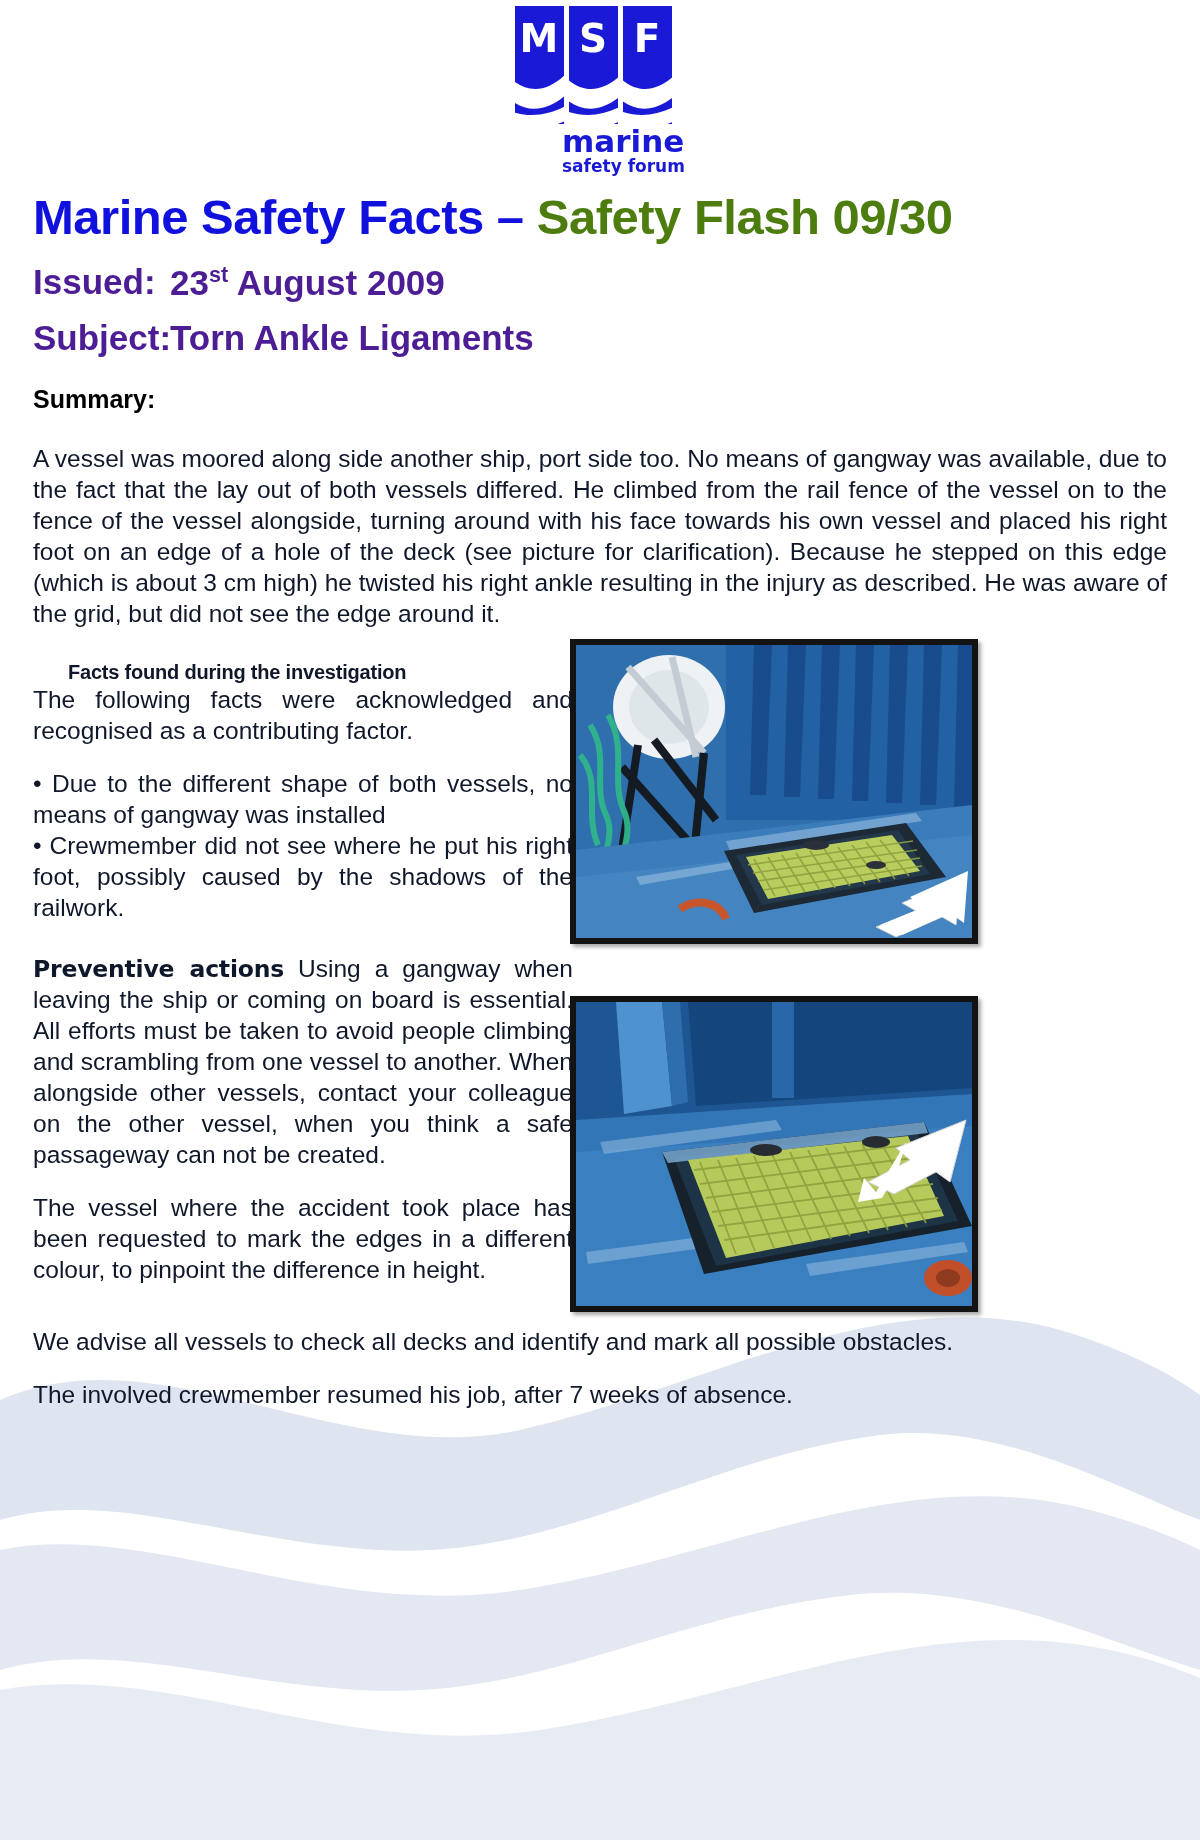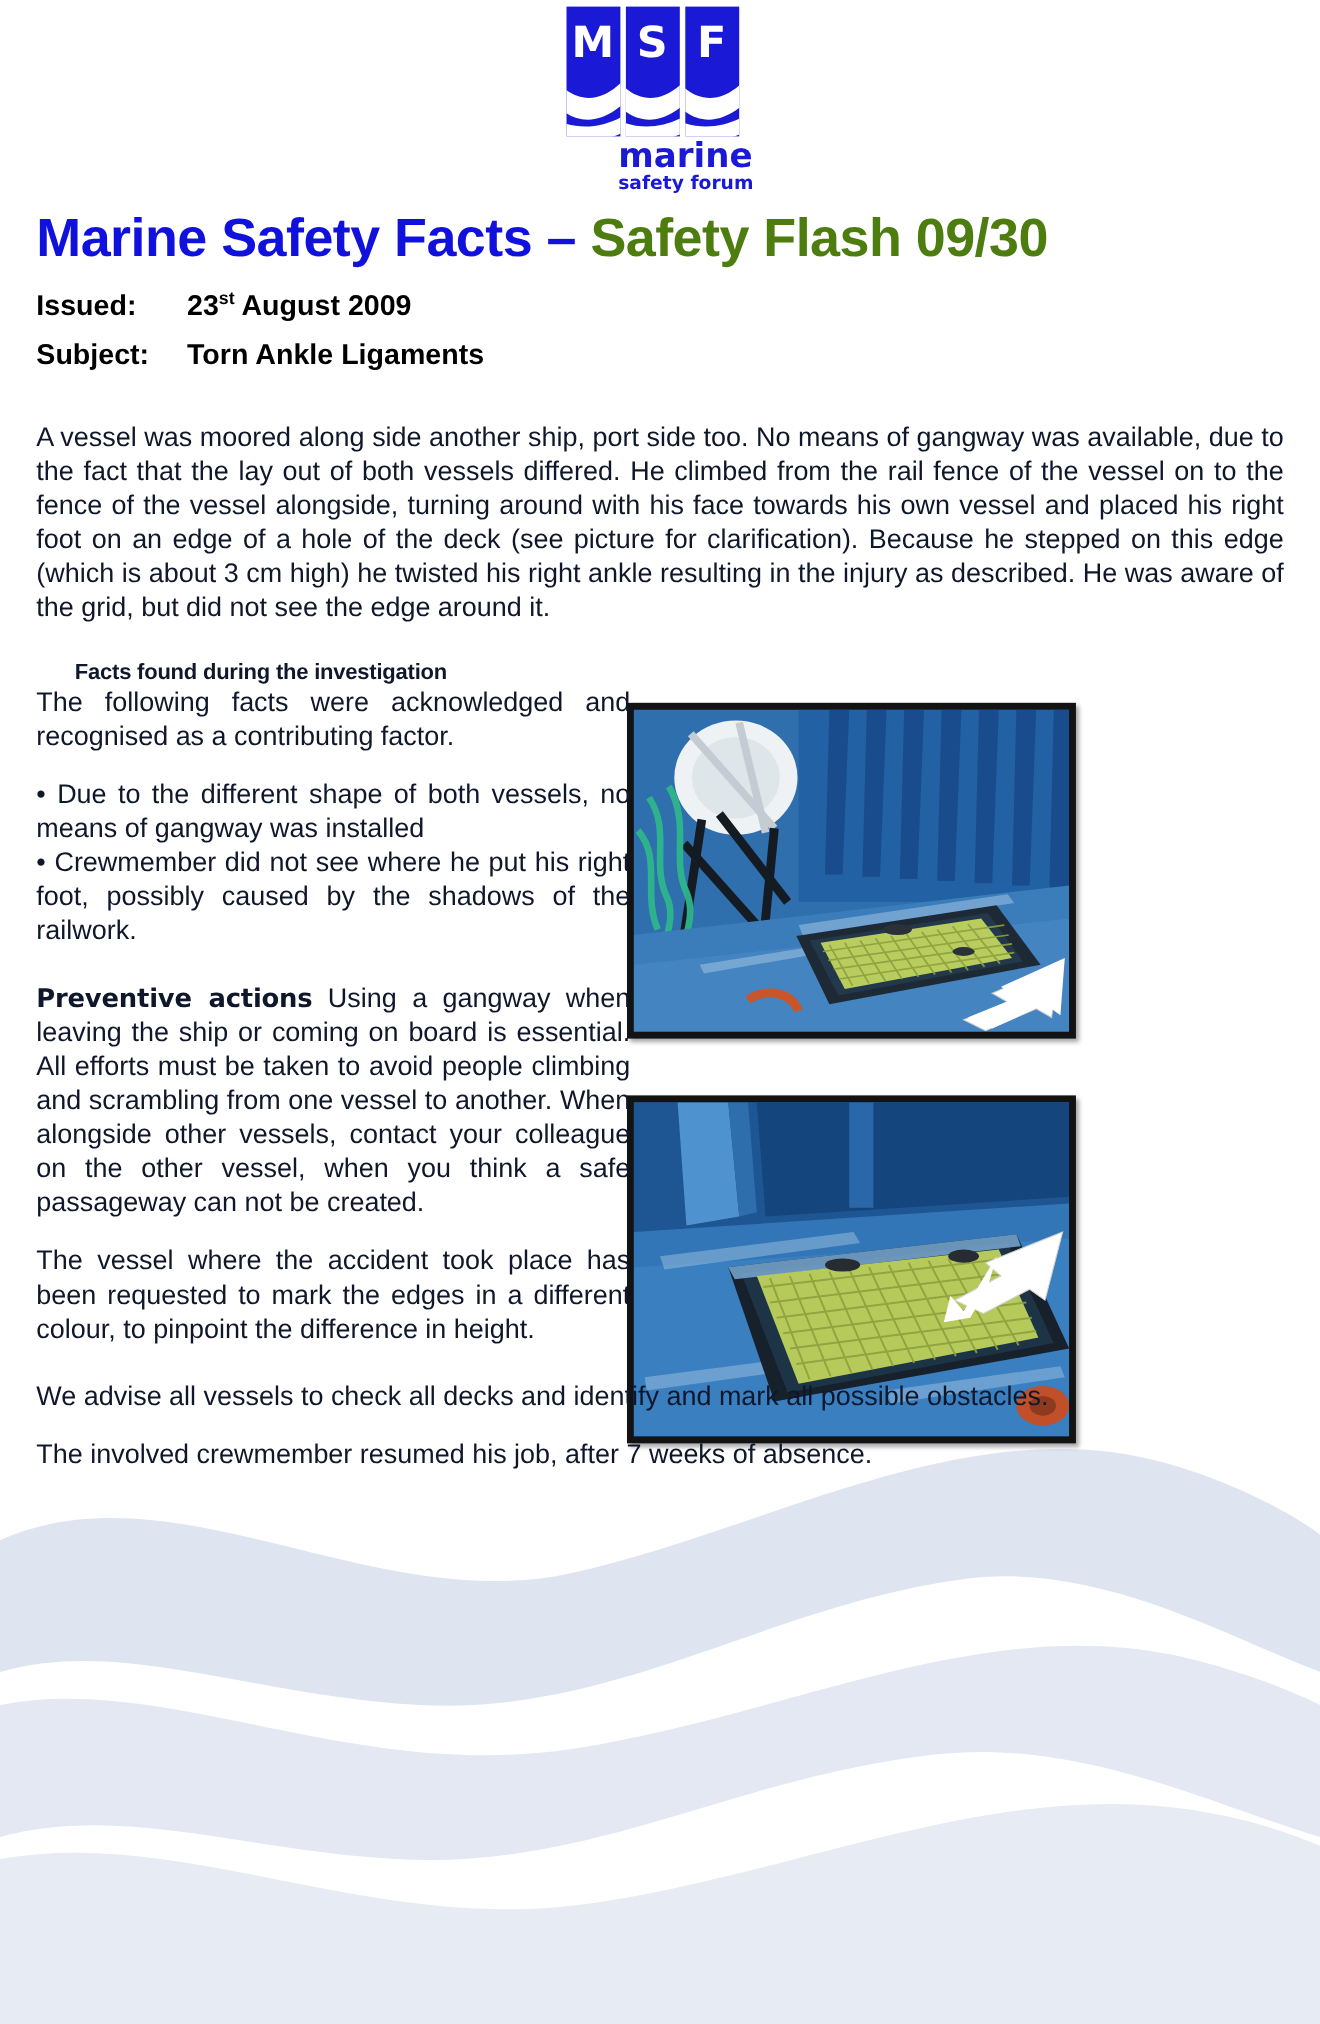--- a/index.html
+++ b/index.html
@@ -30,21 +30,21 @@
     font-weight:bold;
     letter-spacing:-0.5px;
     line-height:1.05;
     white-space:nowrap;
   }
   .title .blue { color:#1111dd; }
   .title .red  { color:#4d7c0f; }
 
   
   .meta { margin-top:20px; }
-  .meta-row { display:flex; font-size:26px; font-weight:bold; color:#000000; margin-bottom:16px; line-height:1.1; }
+  .meta-row { display:flex; font-size:35px; font-weight:bold; color:#4c1d95; margin-bottom:16px; line-height:1.1; }
   .meta-label { width:137px; flex:0 0 137px; }
   .meta-value sup { font-size:0.62em; vertical-align:super; }
 
   
   .summary-head { font-size:25px; font-weight:bold; margin-top:28px; margin-bottom:0; }
 
   
   .body-text {
     font-size:24.5px;
     line-height:1.265;
@@ -79,21 +79,21 @@
     border:6px solid #131313;
     background:#0b2d52;
     overflow:hidden;
     box-shadow:3px 3px 4px rgba(0,0,0,0.35);
   }
   #photo-1 { left:570px; top:639px; width:408px; height:305px; }
   #photo-2 { left:570px; top:996px; width:408px; height:316px; }
   .photo svg { display:block; width:100%; height:100%; }
 
   
-  .bottom { margin-top:0; }
+  .bottom { margin-top:11px; }
 </style>
 </head>
 <body>
 
 <div class="page">
 
   <svg class="watermark" viewBox="0 0 1200 620" preserveAspectRatio="none">
     <path d="M0,180 C160,110 340,250 520,210 C700,170 880,60 1060,110 C1130,130 1180,160 1200,175 L1200,300 C1120,270 1000,200 880,215 C700,238 560,340 380,330 C230,322 110,268 0,300 Z" fill="#dfe5f0"></path>
     <path d="M0,330 C150,300 320,400 520,370 C720,340 900,240 1090,290 C1140,303 1180,320 1200,330 L1200,450 C1100,420 980,360 850,375 C660,397 540,480 360,470 C220,462 110,420 0,450 Z" fill="#e3e8f2"></path>
     <path d="M0,470 C170,440 340,540 540,510 C740,480 920,390 1110,430 C1150,438 1180,450 1200,458 L1200,620 L0,620 Z" fill="#e7ebf4"></path>
@@ -153,20 +153,21 @@
       <div class="meta-row">
         <span class="meta-label">Issued:</span>
         <span class="meta-value"><span>23</span><sup>st</sup><span> August 2009</span></span>
       </div>
       <div class="meta-row">
         <span class="meta-label">Subject:</span>
         <span class="meta-value">Torn Ankle Ligaments</span>
       </div>
     </div>
 
+    <div class="summary-head">Summary:</div>
 
     <div class="spacer-md"></div>
 
     <div class="body-text">A vessel was moored along side another ship, port side too. No means of gangway was available, due to the fact that the lay out of both vessels differed.  He climbed from the rail fence of the vessel on to the fence of the vessel alongside, turning around with his face towards his own vessel and placed his right foot on an edge of a hole of the deck (see picture for clarification). Because he stepped on this edge (which is about 3 cm high) he twisted his right ankle resulting in the injury as described. He was aware of the grid, but did not see the edge around it.</div>
 
     <div class="spacer-md"></div>
 
     <div class="cols">
       <div class="col-left">
 

